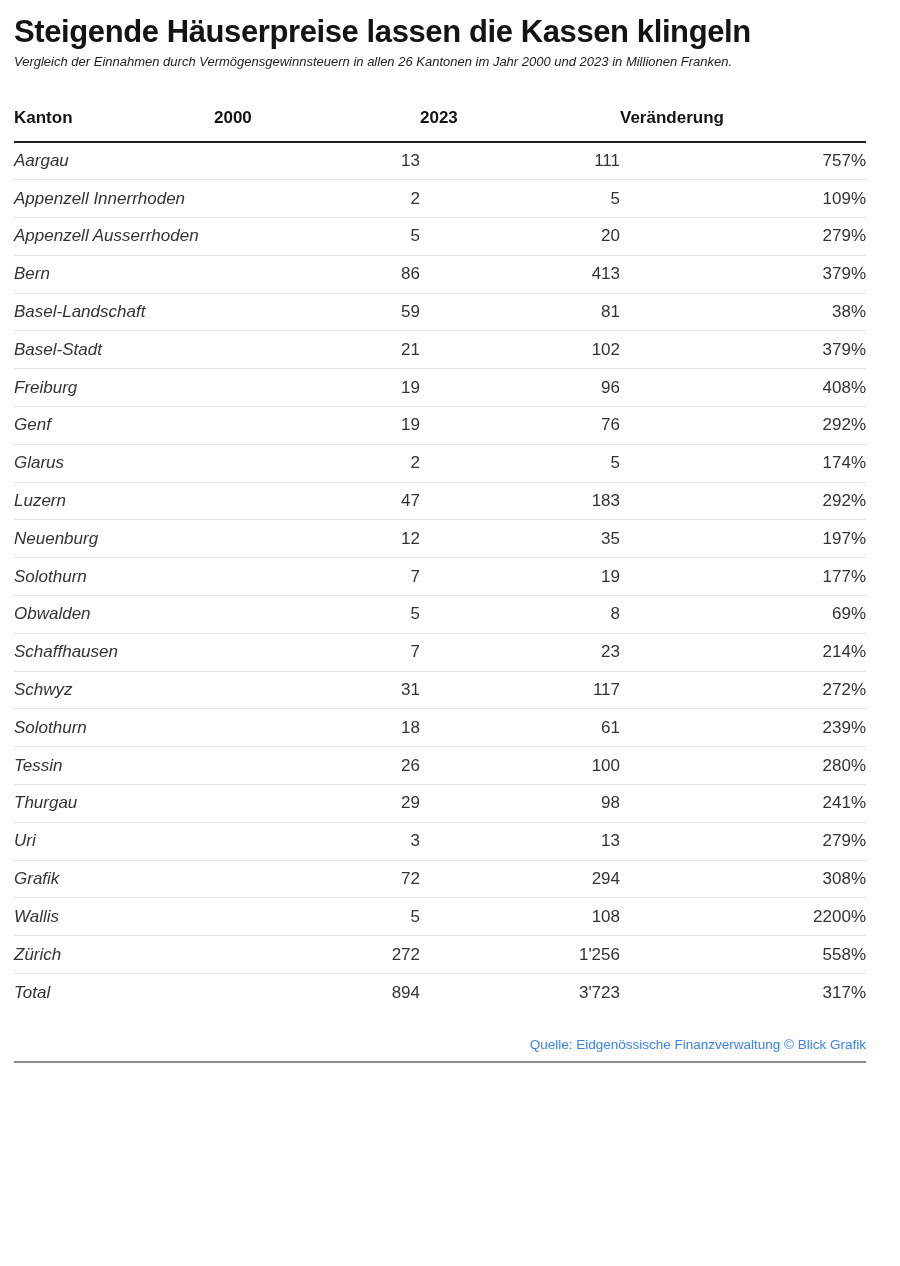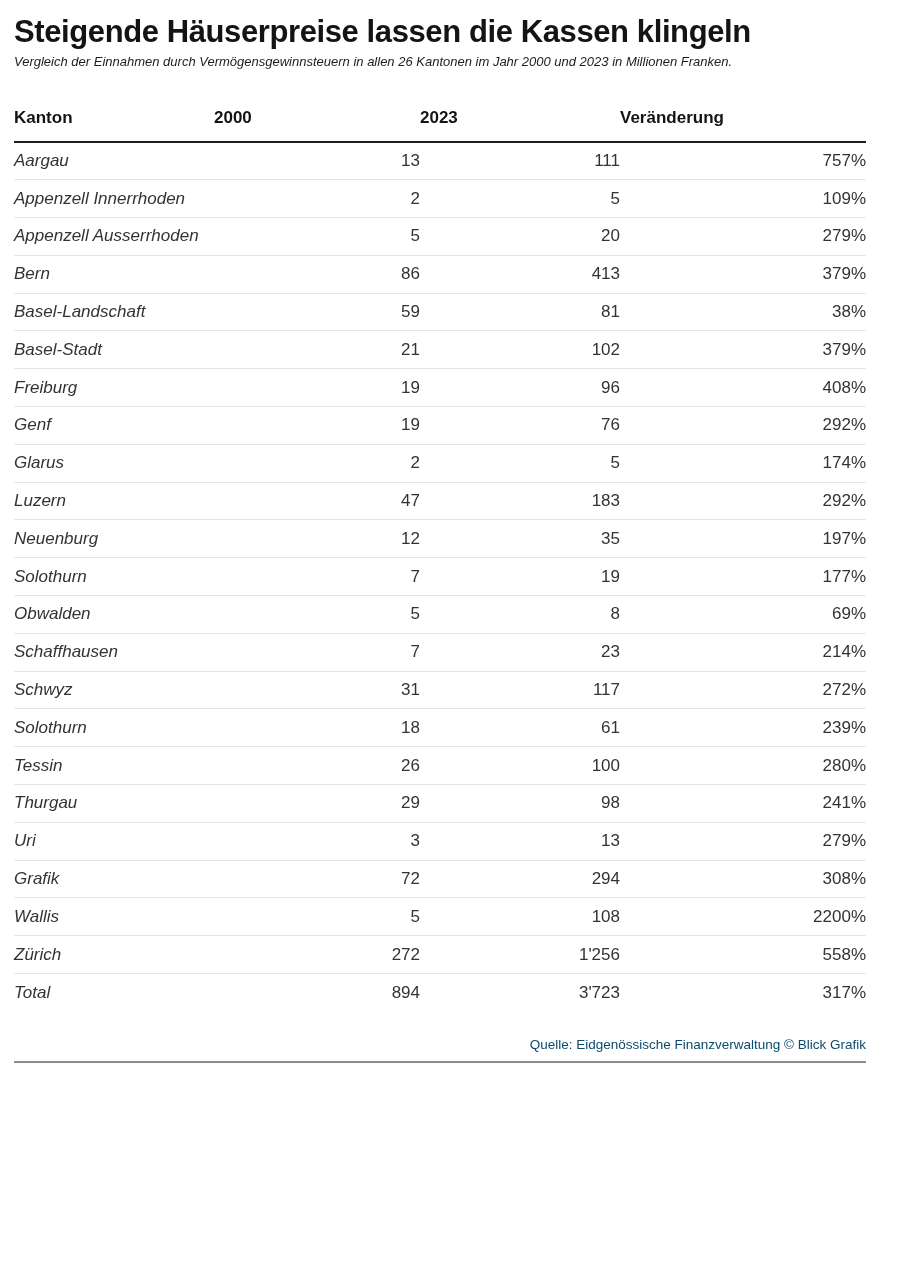--- a/index.html
+++ b/index.html
@@ -59,21 +59,21 @@
     white-space: nowrap;
     border-top: 1px solid #e4e4e4;
   }
   td:first-child { text-align: left; font-style: italic; }
   tbody tr:first-child td { border-top: none; }
   .source-line {
     width: 852px;
     margin-top: 26px;
     text-align: right;
     font-size: 13.5px;
-    color: #0c4a6e;
+    color: #3b82f6;
   }
   .bottom-rule {
     width: 852px;
     height: 0;
     border-top: 2px solid #8c8c8c;
     margin-top: 9px;
   }
 </style>
 </head>
 <body>

